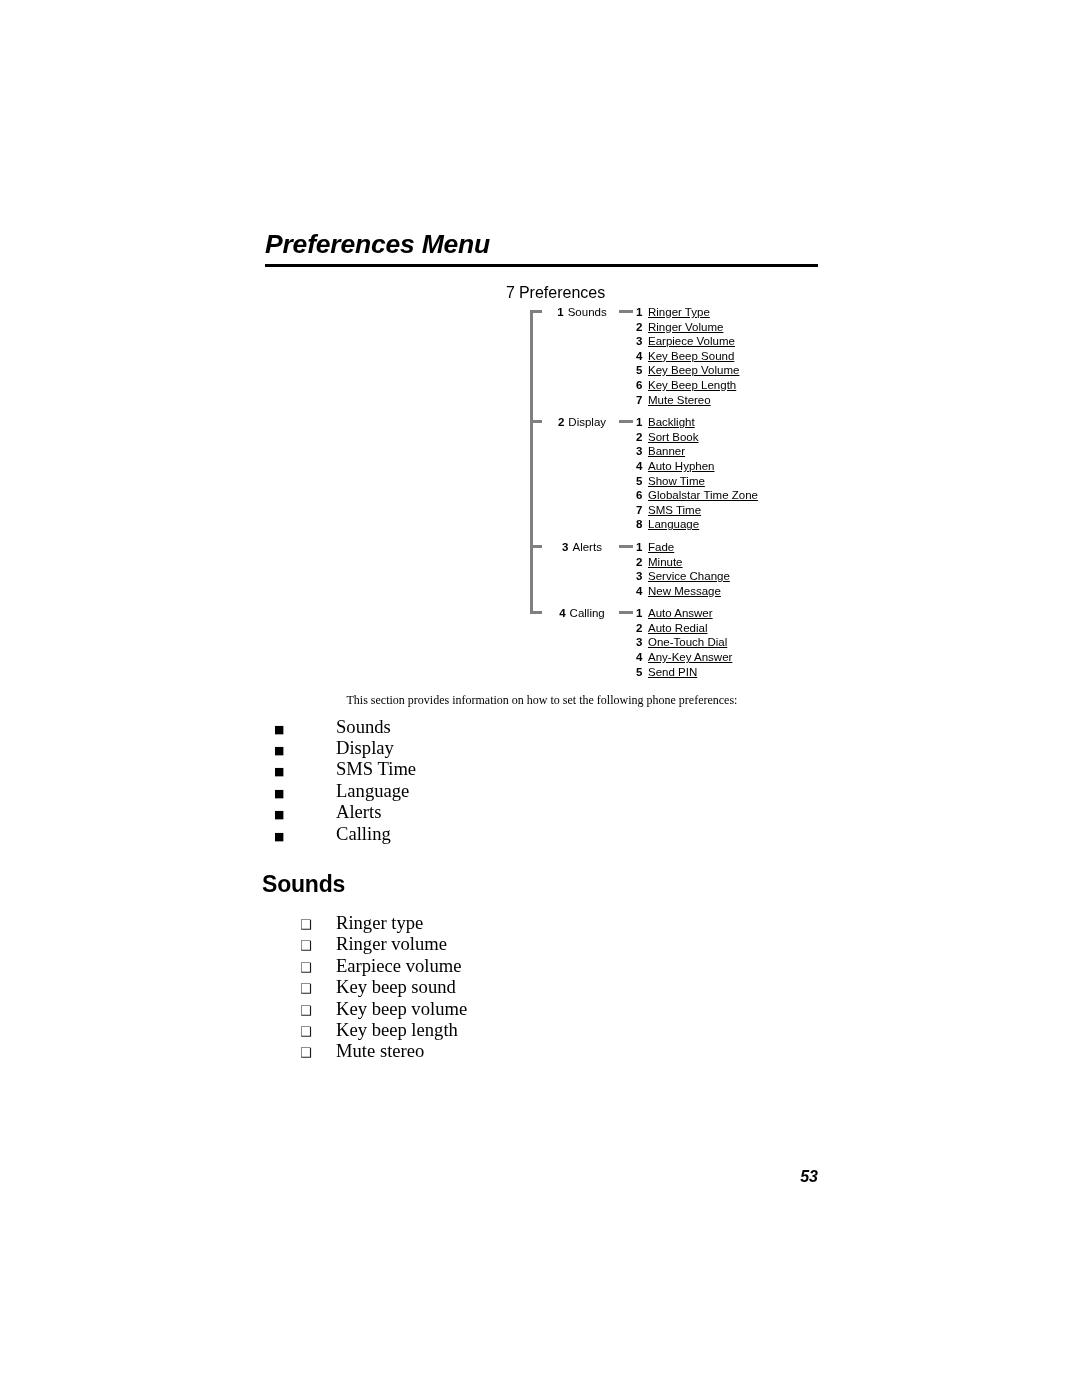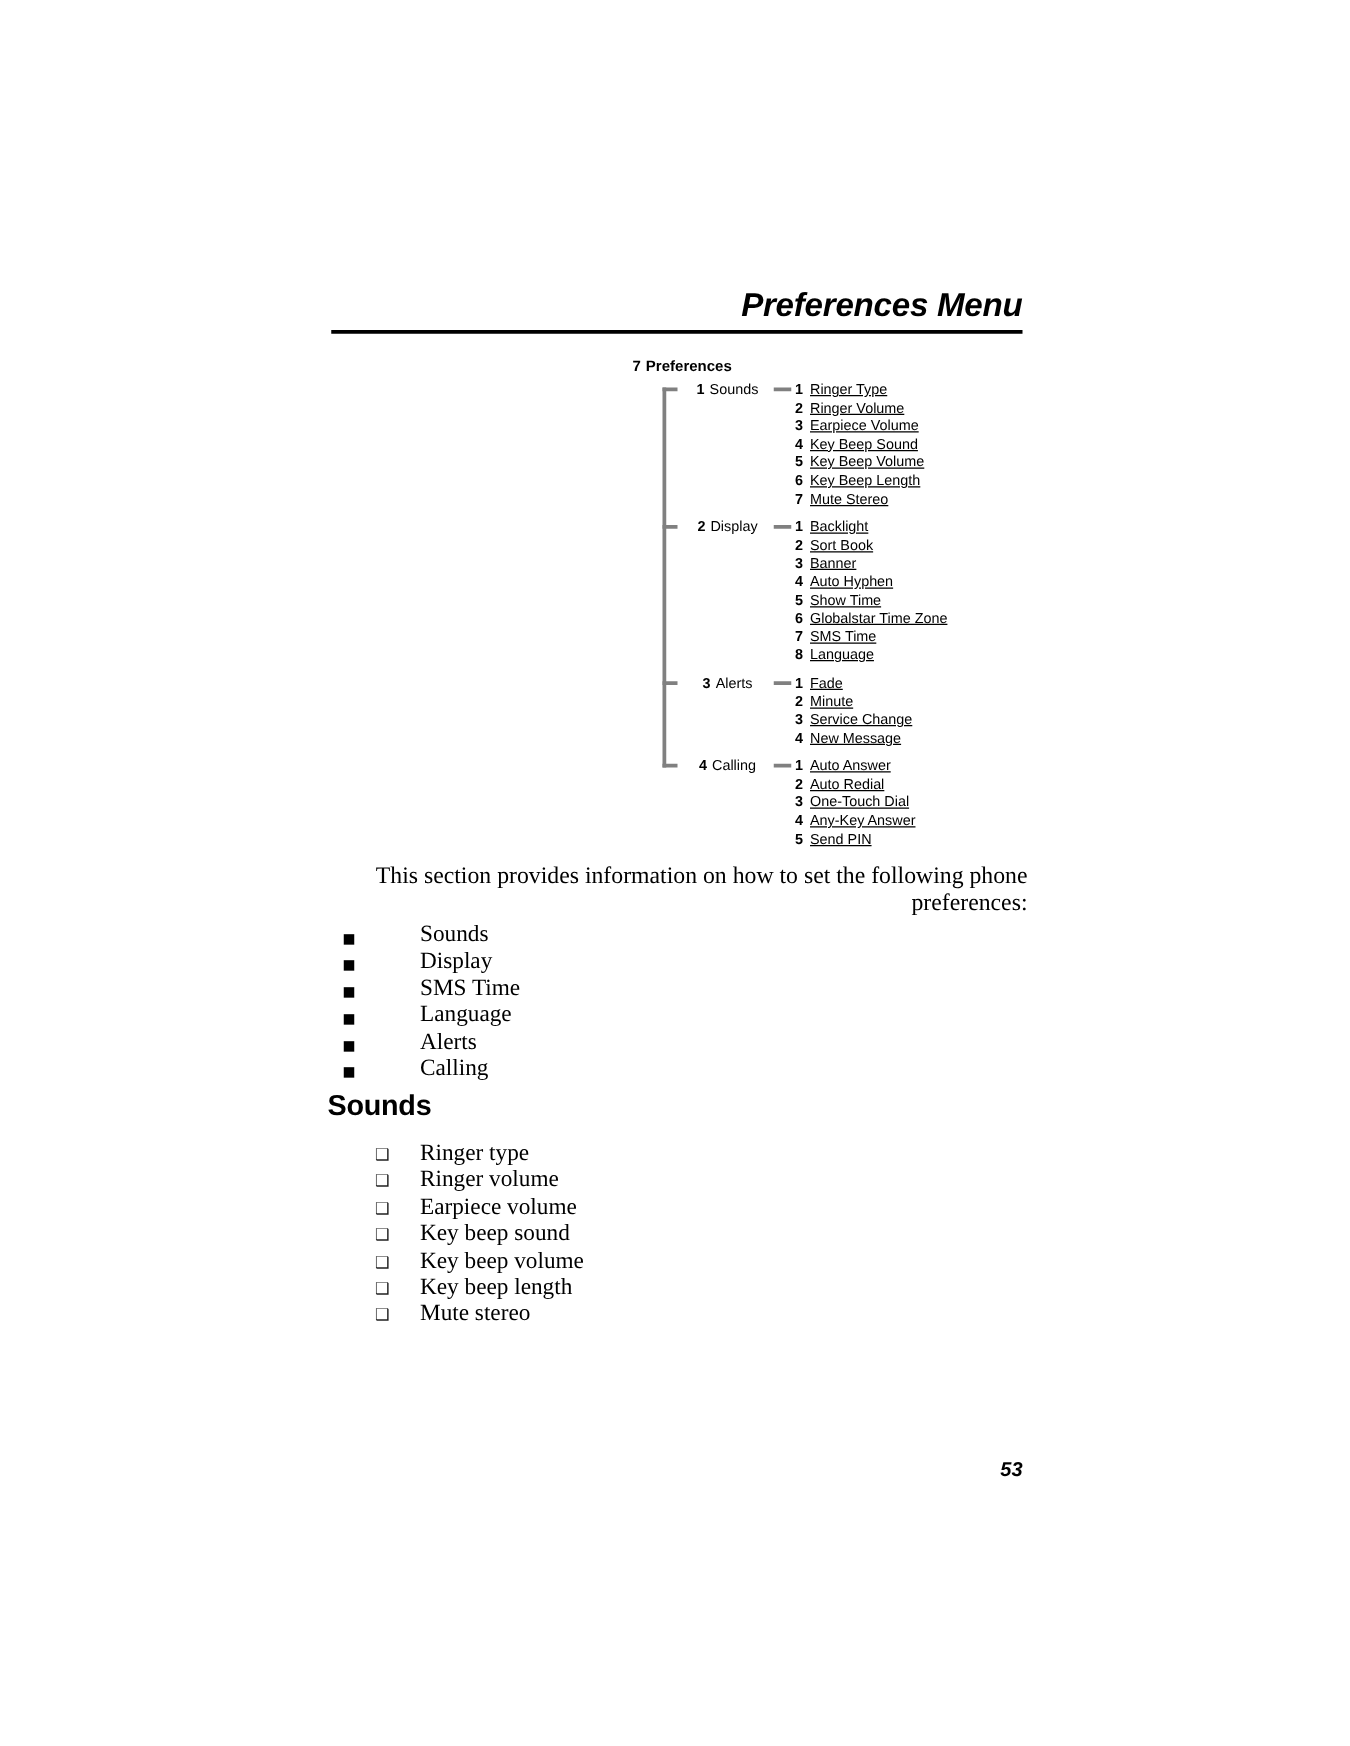--- a/index.html
+++ b/index.html
@@ -22,43 +22,43 @@
     left: 265px;
     top: 231px;
     width: 553px;
   }
   .header-title {
     font-family: "Liberation Sans", "DejaVu Sans", sans-serif;
     font-weight: bold;
     font-style: italic;
     font-size: 26.5px;
     color: #000000;
-    text-align: right;
+    text-align: left;
     letter-spacing: -0.2px;
     line-height: 1.05;
   }
   .header-rule {
     margin-top: 5px;
     height: 3px;
     background: #000000;
     width: 553px;
   }
 
   
   .tree {
     position: absolute;
     left: 506px;
     top: 286px;
     font-family: "Liberation Sans", "DejaVu Sans", sans-serif;
     font-size: 11.5px;
     color: #000000;
   }
   .tree-root {
-    font-weight: bold;
-    font-size: 12px;
+    font-weight: normal;
+    font-size: 16px;
     white-space: nowrap;
     line-height: 14px;
     margin-bottom: 5px;
   }
   .tree-root .num { margin-right: 4px; }
 
   .tree-body {
     position: relative;
     padding-left: 24px;
   }
@@ -132,23 +132,23 @@
 
   
   .body-block {
     position: absolute;
     left: 262px;
     width: 560px;
     font-family: "Liberation Serif", "DejaVu Serif", serif;
     color: #000000;
   }
   .para {
-    font-size: 19px;
+    font-size: 12px;
     line-height: 21.5px;
-    text-align: right;
+    text-align: center;
   }
 
   ul.doc-list {
     list-style: none;
     margin: 4px 0 0 0;
     padding: 0;
   }
   ul.doc-list li {
     font-size: 18.6px;
     line-height: 21.4px;

